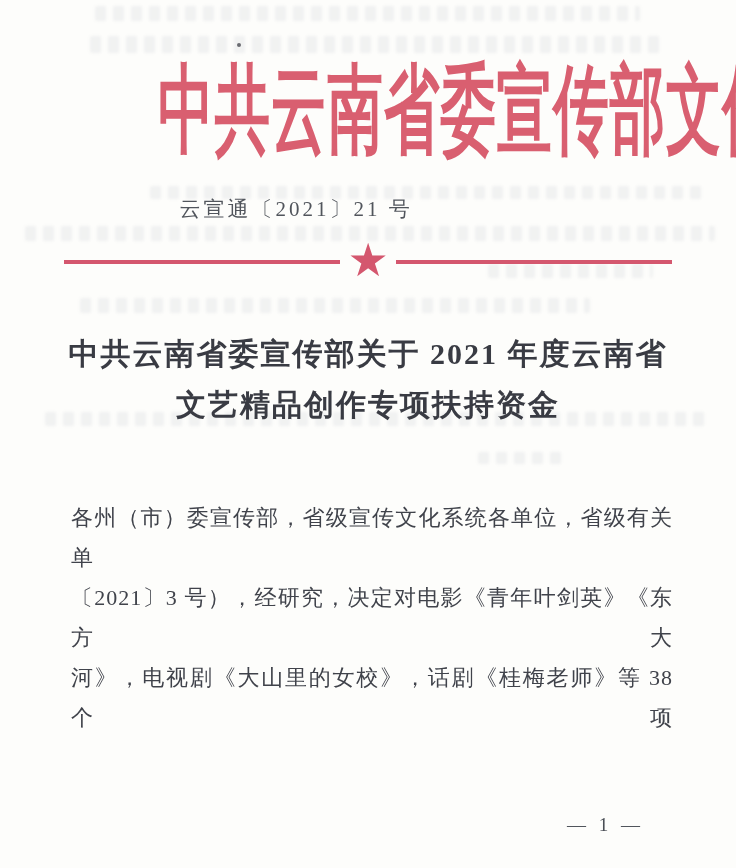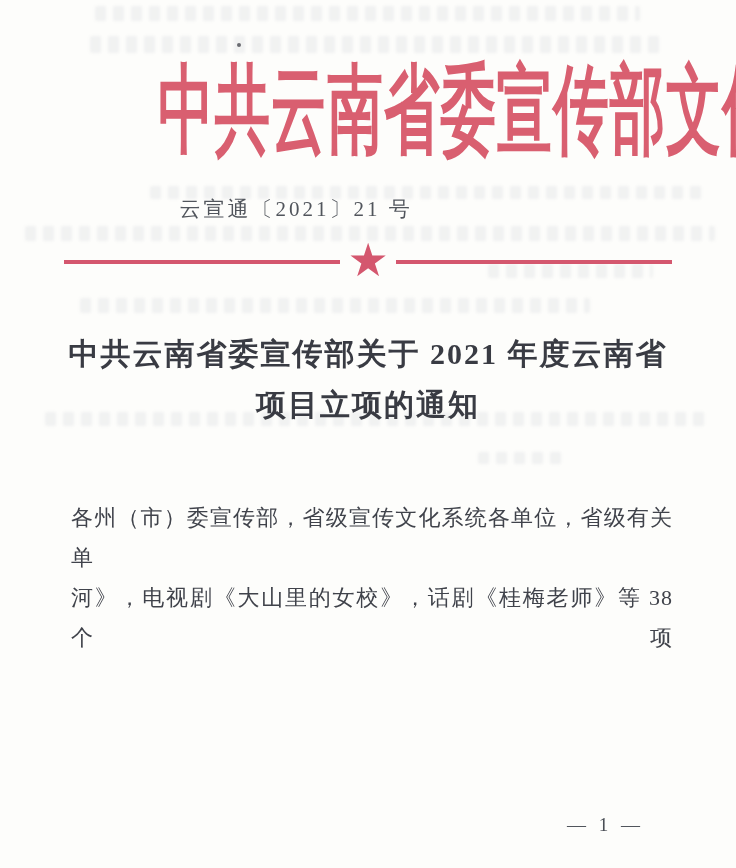--- a/index.html
+++ b/index.html
@@ -154,24 +154,25 @@
   <div class="doc-number">云宣通〔2021〕21 号</div>
 
   <div class="red-rule">
     <div class="seg"></div>
     <div class="star">★</div>
     <div class="seg"></div>
   </div>
 
   <div class="doc-title">
     <div>中共云南省委宣传部关于 2021 年度云南省</div>
-    <div>项目立项的通知</div>
+    <div>文艺精品创作专项扶持资金</div>
   </div>
 
   <div class="body-text">
     <div class="line just">各州（市）委宣传部，省级宣传文化系统各单位，省级有关单</div>
+    <div class="line just">〔2021〕3 号），经研究，决定对电影《青年叶剑英》《东方大</div>
     <div class="line just">河》，电视剧《大山里的女校》，话剧《桂梅老师》等 38 个项</div>
 
   </div>
 
   <div class="page-number">— 1 —</div>
 
 </div>
 
 </body></html>

